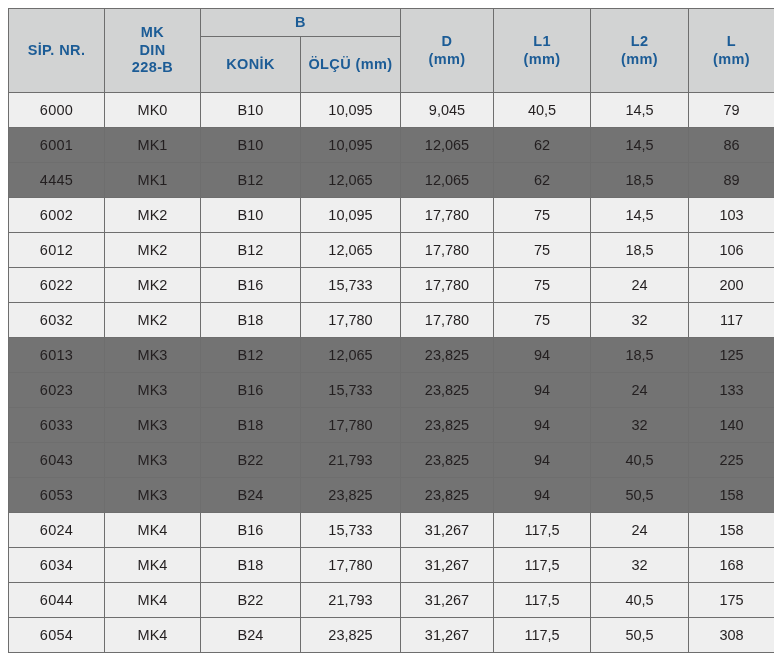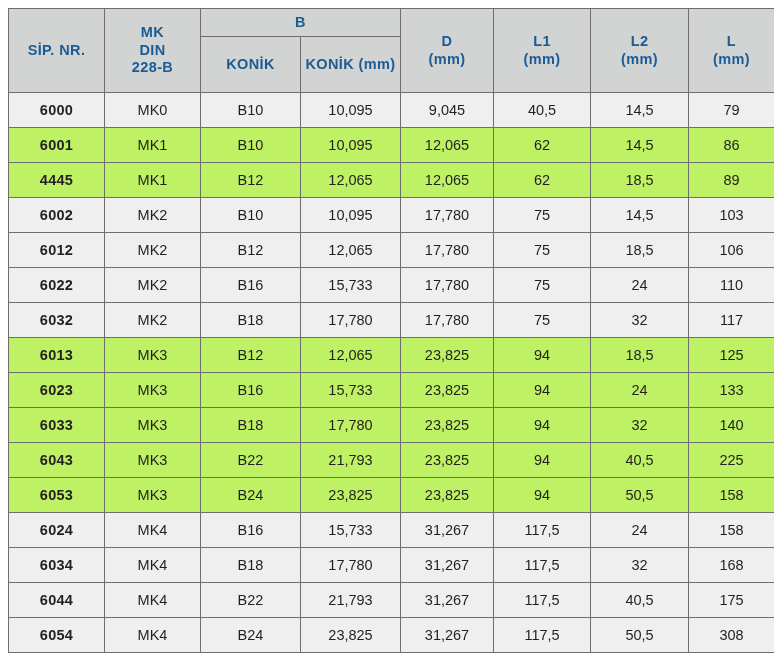--- a/index.html
+++ b/index.html
@@ -57,24 +57,24 @@
   th .stack-line { display: block; }
 
   
   table.spec tbody td {
     height: 35px;
     font-size: 14.5px;
     color: #231f20;
     background: #efefef;
   }
   table.spec tbody tr.alt td {
-    background: #bef264;
+    background: #737373;
   }
   table.spec tbody td.sip {
-    font-weight: bold;
+    font-weight: normal;
     letter-spacing: 0.3px;
   }
 
   
   col.c-sip   { width: 96px; }
   col.c-mk    { width: 96px; }
   col.c-konik { width: 100px; }
   col.c-olcu  { width: 100px; }
   col.c-d     { width: 93px; }
   col.c-l1    { width: 97px; }
@@ -147,21 +147,21 @@
           <span class="stack-line">L2</span>
           <span class="stack-line">(mm)</span>
         </th>
         <th class="h-tall" rowspan="2">
           <span class="stack-line">L</span>
           <span class="stack-line">(mm)</span>
         </th>
       </tr>
       <tr>
         <th class="h-sub">KONİK</th>
-        <th class="h-sub">KONİK (mm)</th>
+        <th class="h-sub">ÖLÇÜ (mm)</th>
       </tr>
     </thead>
     <tbody id="spec-body">
         <tr>
           <td class="sip">6000</td>
           <td>MK0</td>
           <td>B10</td>
           <td>10,095</td>
           <td>9,045</td>
           <td>40,5</td>
@@ -209,21 +209,21 @@
           <td>106</td>
         </tr>
         <tr>
           <td class="sip">6022</td>
           <td>MK2</td>
           <td>B16</td>
           <td>15,733</td>
           <td>17,780</td>
           <td>75</td>
           <td>24</td>
-          <td>110</td>
+          <td>200</td>
         </tr>
         <tr>
           <td class="sip">6032</td>
           <td>MK2</td>
           <td>B18</td>
           <td>17,780</td>
           <td>17,780</td>
           <td>75</td>
           <td>32</td>
           <td>117</td>

